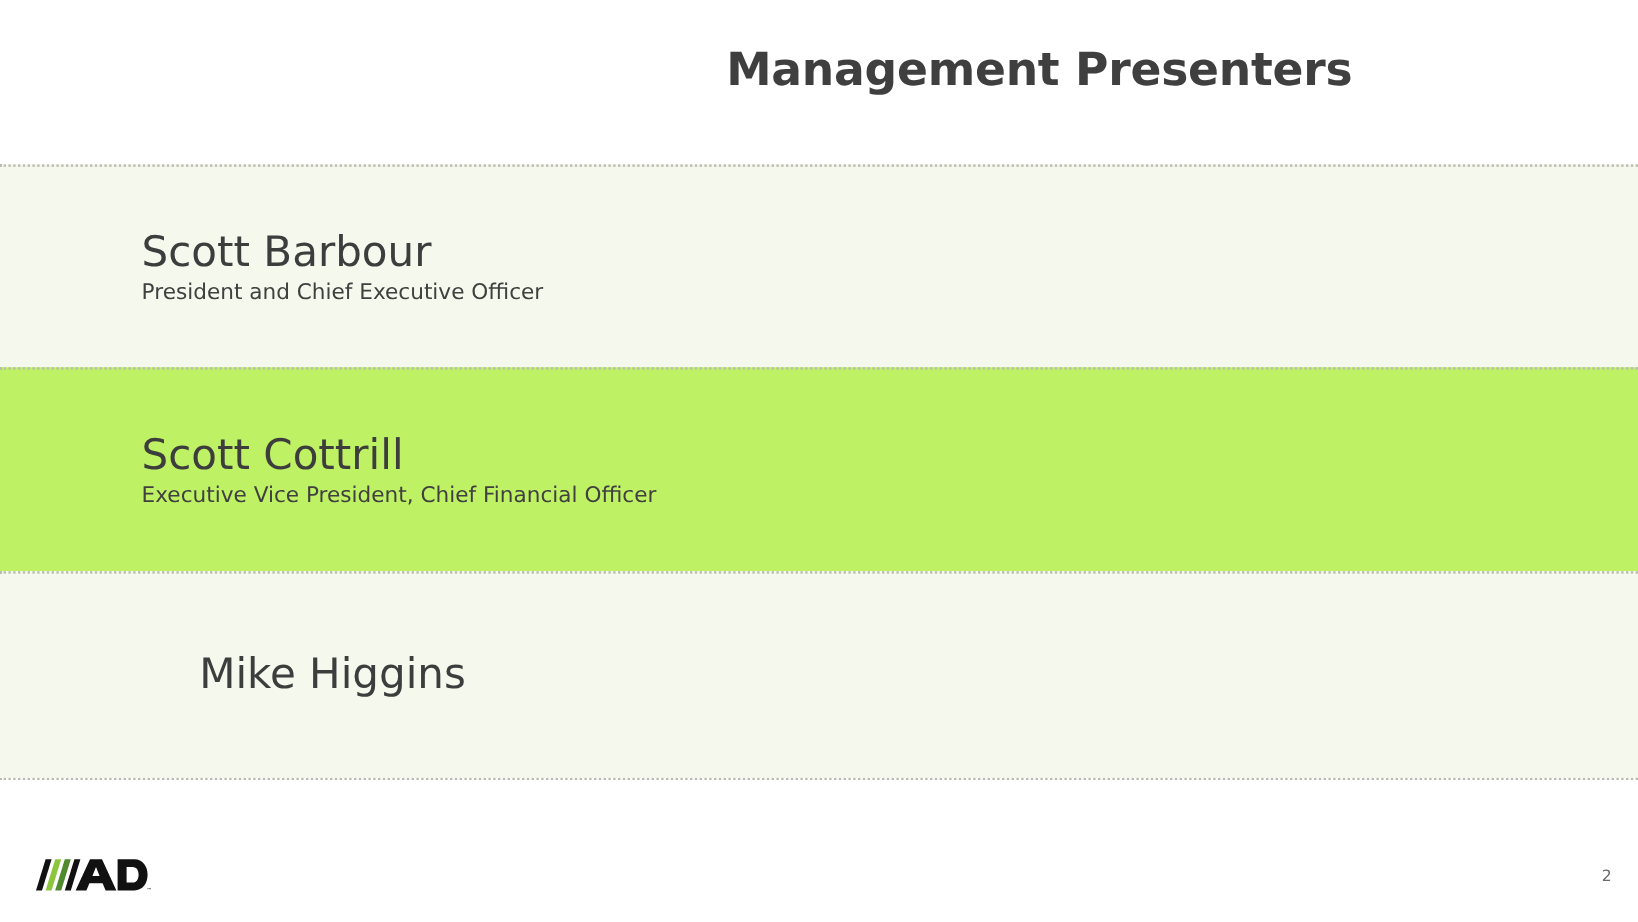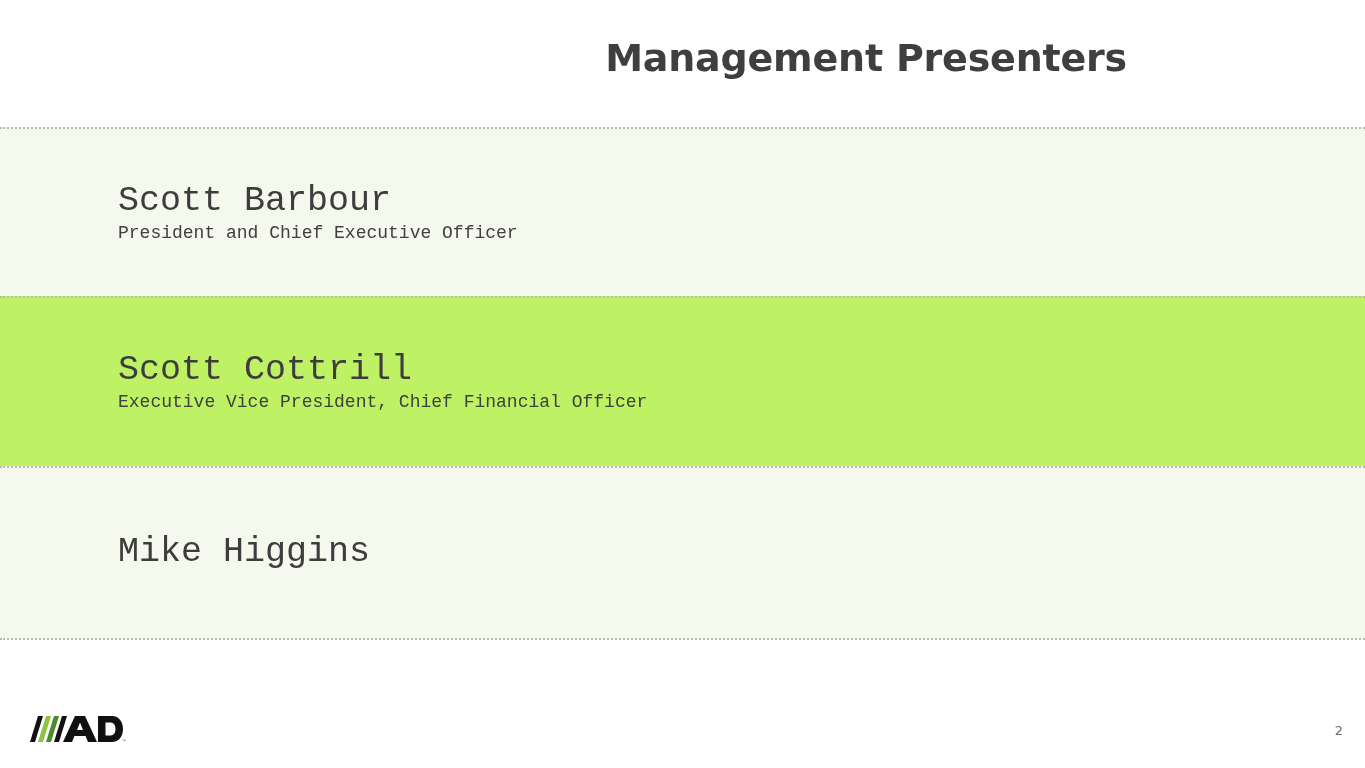--- a/index.html
+++ b/index.html
@@ -36,42 +36,41 @@
     font-weight: bold;
     color: #3f3f3f;
     letter-spacing: -0.2px;
     line-height: 1.1;
   }
 
   
   .bands {
     position: absolute;
     left: 0;
-    top: 127px;
+    top: 137px;
     width: 1365px;
-    font-family: Liberation Mono, monospace;
   }
   .band {
     position: relative;
     width: 1365px;
     box-sizing: border-box;
     border-top: 2px dotted #b9bcae;
     display: flex;
     flex-direction: column;
     justify-content: center;
   }
   .band.shaded {
     background: #f5f8ec;
   }
   .band.plain {
     background: #bef264;
   }
   .band-1 { height: 169px; }
   .band-2 { height: 170px; }
-  .band-3 { height: 172px; }
+  .band-3 { height: 172px; padding-left: 48px; }
   .band-closer {
     width: 1365px;
     height: 0;
     border-top: 2px dotted #b9bcae;
   }
 
   .band-inner {
     padding-left: 118px;
   }
   .presenter-name {

